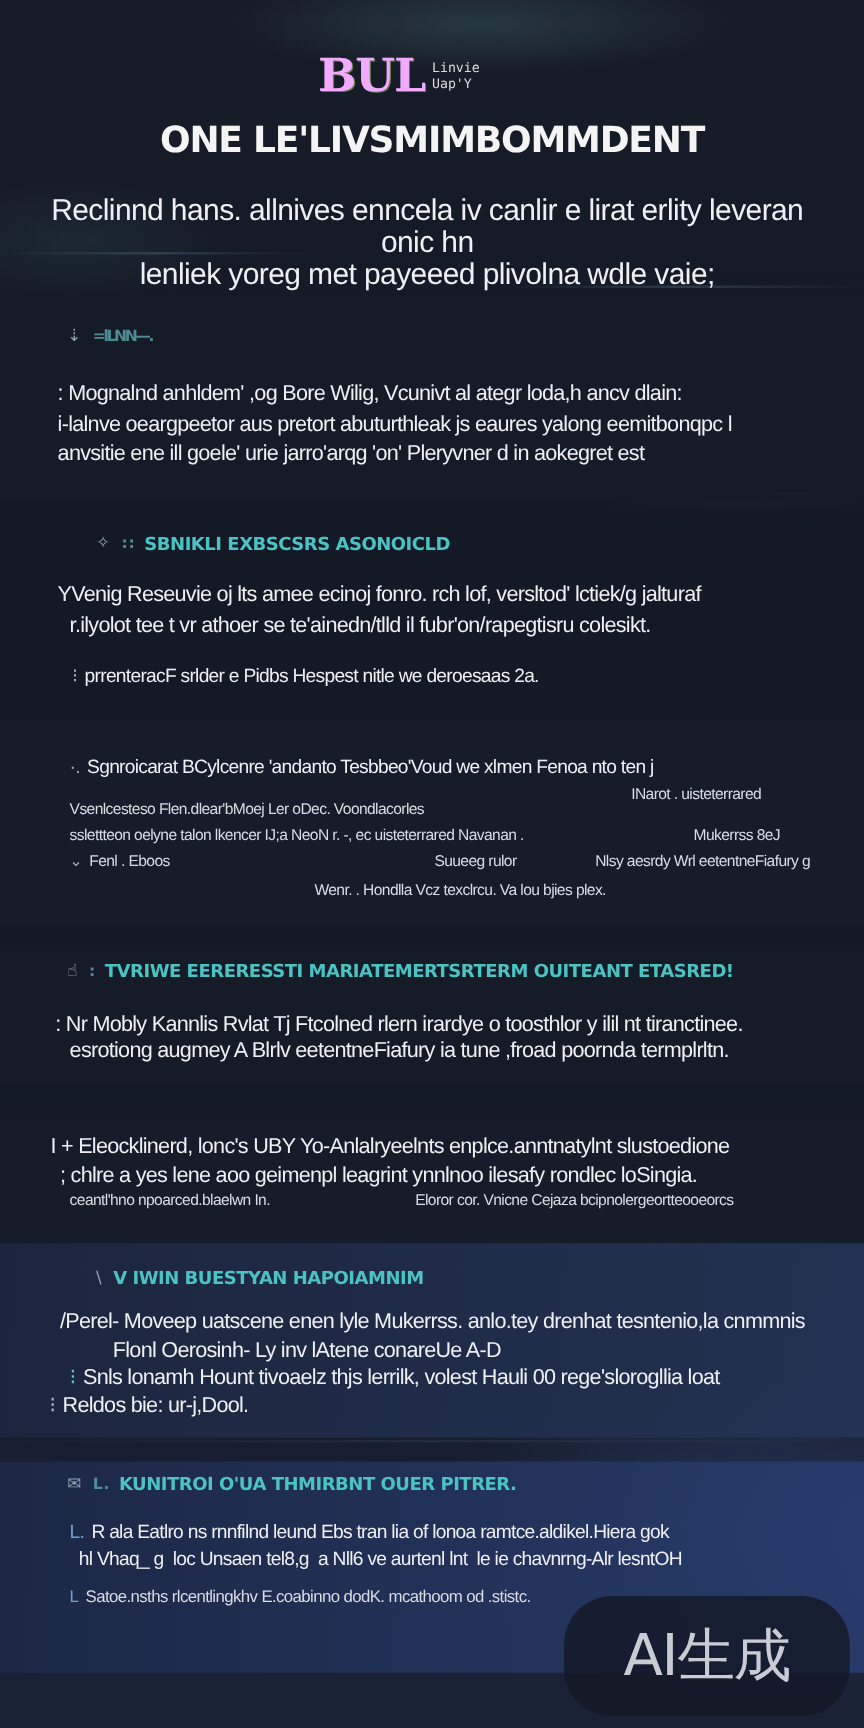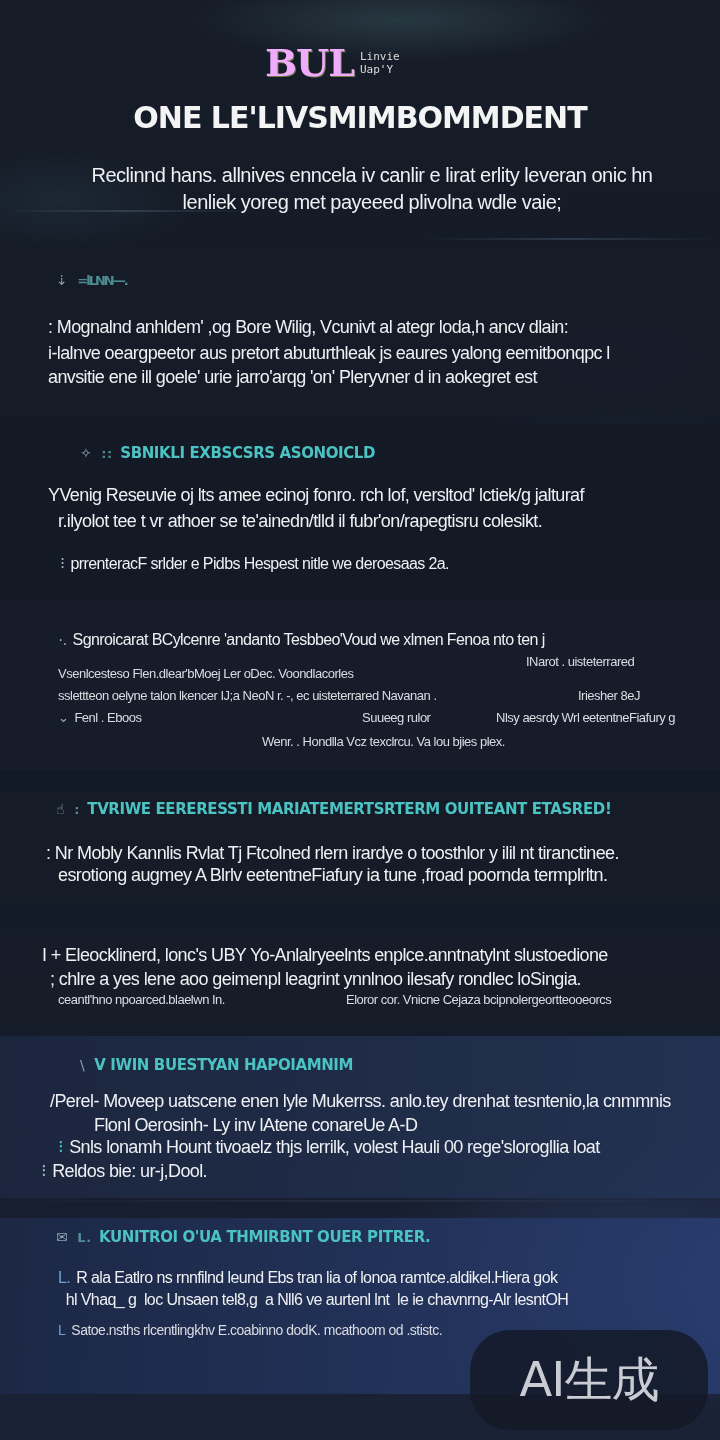--- a/index.html
+++ b/index.html
@@ -36,22 +36,22 @@
   .logo-sub {
     font-family: "DejaVu Sans Mono", monospace; font-size: 11px;
     line-height: 13px; color: #dcdcdc;
   }
   .title {
     position: absolute; top: 100px; left: 0; width: 720px; text-align: center;
     font-family: "DejaVu Sans", sans-serif; font-weight: bold;
     font-size: 30px; letter-spacing: -1px; color: #f4f4f4;
   }
   .subtitle {
-    position: absolute; top: 162px; left: 52px; width: 640px; text-align: center;
-    font-size: 20px; line-height: 27px; color: #eef0f3; letter-spacing: -0.5px;
+    position: absolute; top: 162px; left: 36px; width: 640px; text-align: center;
+    font-size: 25px; line-height: 27px; color: #eef0f3; letter-spacing: -0.5px;
   }
   .panel {
     position: absolute; left: 0; width: 720px;
     background: rgba(22,28,40,0.92);
   }
   .panel.blue { background: linear-gradient(90deg, rgba(28,38,62,0.95), rgba(36,52,86,0.9)); }
   .panel.deep { background: linear-gradient(90deg, rgba(28,40,70,0.95), rgba(40,60,110,0.9)); }
   .sec-head {
     position: absolute; display: flex; align-items: center; gap: 10px;
     font-family: "DejaVu Sans", sans-serif; font-weight: bold;
@@ -121,21 +121,21 @@
   </div>
 </div>
 
 <div class="panel" style="top:600px;height:170px;background:rgba(24,30,44,0.75);">
   <div class="txt md" style="left:58px;top:28px;">
     <span class="bullet">·.</span><span>Sgnroicarat BCylcenre 'andanto Tesbbeo'Voud we xlmen Fenoa nto ten j</span>
   </div>
   <div class="txt sm" style="left:58px;top:62px;">Vsenlcesteso Flen.dlear'bMoej Ler oDec. Voondlacorles</div>
   <div class="txt sm" style="left:526px;top:50px;">INarot . uisteterrared</div>
   <div class="txt sm" style="left:58px;top:84px;">sslettteon oelyne talon lkencer IJ;a NeoN r. -, ec uisteterrared Navanan .</div>
-  <div class="txt sm" style="left:578px;top:84px;">Iriesher 8eJ</div>
+  <div class="txt sm" style="left:578px;top:84px;">Mukerrss 8eJ</div>
   <div class="txt sm" style="left:58px;top:106px;">
     <span class="bullet">⌄</span><span>Fenl . Eboos</span>
   </div>
   <div class="txt sm" style="left:362px;top:106px;">Suueeg rulor</div>
   <div class="txt sm" style="left:496px;top:106px;">Nlsy aesrdy Wrl eetentneFiafury g</div>
   <div class="txt sm" style="left:262px;top:130px;">Wenr. . Hondlla Vcz texclrcu. Va lou bjies plex.</div>
 </div>
 
 <div class="panel" style="top:792px;height:110px;">
   <div class="sec-head" style="left:56px;top:8px;">

